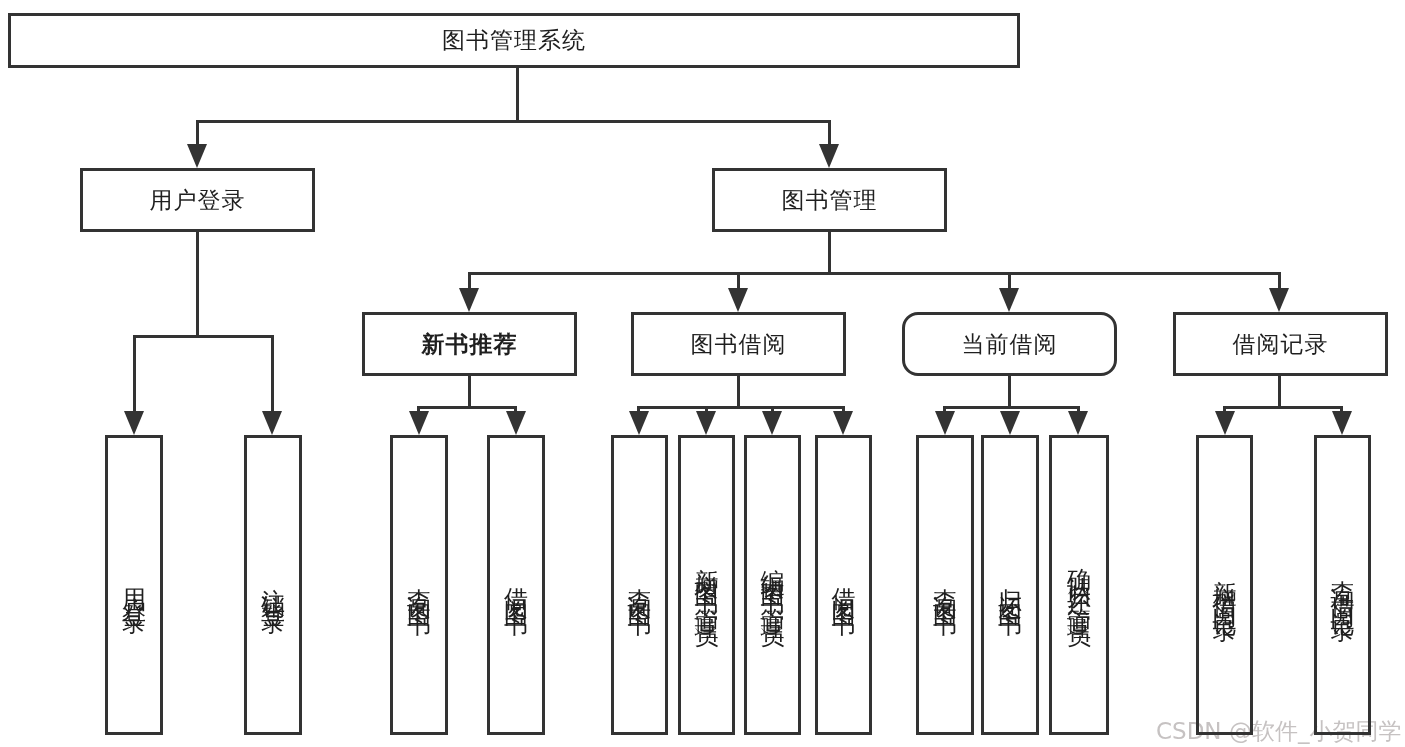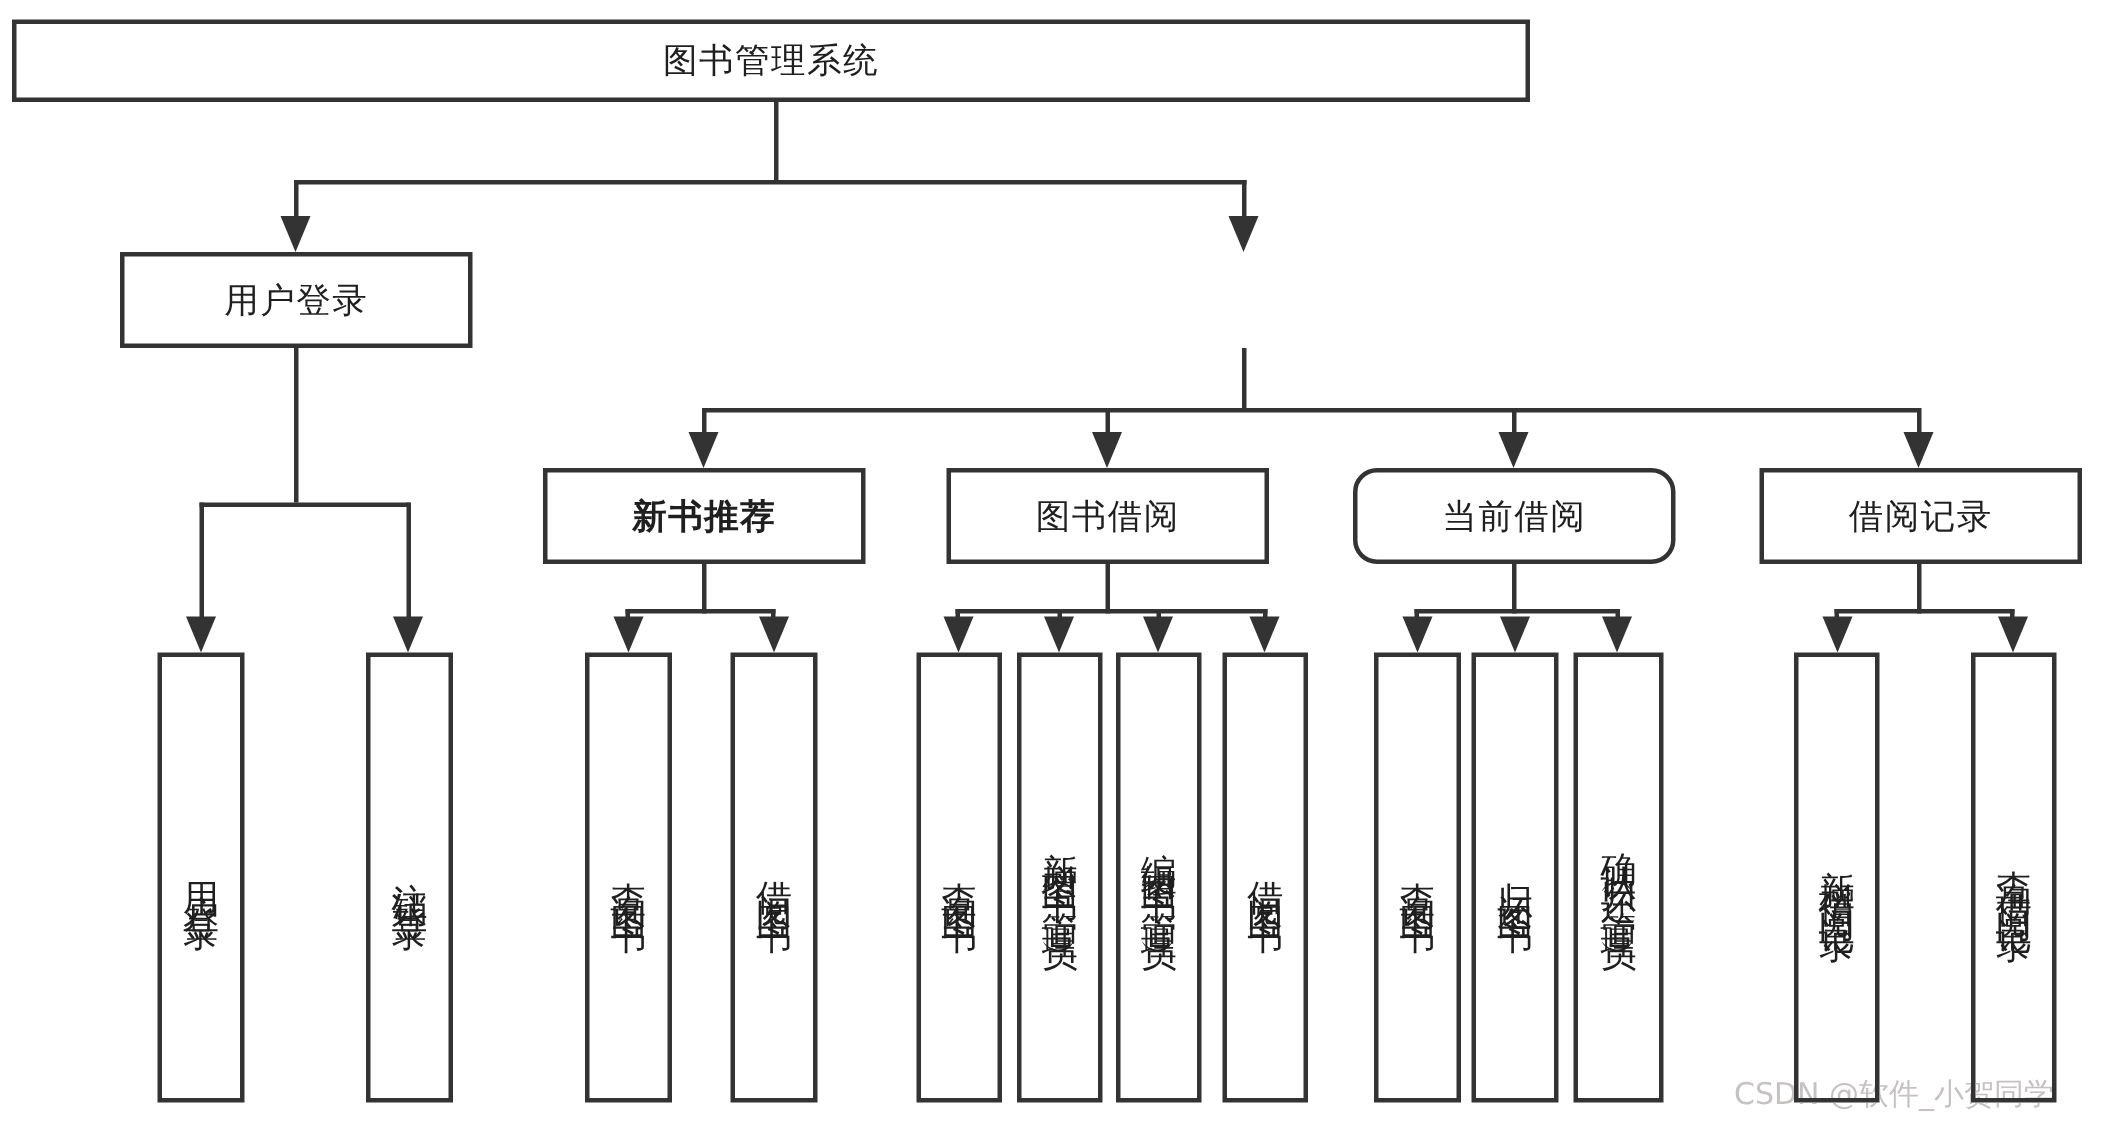--- a/index.html
+++ b/index.html
@@ -50,21 +50,21 @@
     position: absolute;
     width: 0; height: 0;
     border-left: 10px solid transparent;
     border-right: 10px solid transparent;
     border-top: 24px solid #333333;
   }
   .watermark {
     position: absolute;
     left: 1156px;
     top: 716px;
-    font-size: 20px;
+    font-size: 23px;
     color: #c6c2c2;
     mix-blend-mode: darken;
     white-space: nowrap;
     z-index: 10;
   }
 </style>
 </head>
 <body>
 
 <div class="canvas">
@@ -77,20 +77,23 @@
     <div class="vline" style="left:516px; top:68px; height:52px;"></div>
     <div class="hline" style="left:196px; top:120px; width:635px;"></div>
     <div class="vline" style="left:196px; top:120px; height:28px;"></div>
     <div class="vline" style="left:828px; top:120px; height:28px;"></div>
     <div class="arrow" style="left:187px; top:144px;"></div>
     <div class="arrow" style="left:819px; top:144px;"></div>
   </div>
 
   <div class="hbox" style="left:80px; top:168px; width:235px; height:64px;">
     <span>用户登录</span>
+  </div>
+  <div class="hbox" style="left:712px; top:168px; width:235px; height:64px;">
+    <span>图书管理</span>
   </div>
 
   <div>
     <div class="vline" style="left:196px; top:232px; height:103px;"></div>
     <div class="hline" style="left:133px; top:335px; width:140px;"></div>
     <div class="vline" style="left:133px; top:335px; height:78px;"></div>
     <div class="vline" style="left:271px; top:335px; height:78px;"></div>
     <div class="arrow" style="left:124px; top:411px;"></div>
     <div class="arrow" style="left:262px; top:411px;"></div>
   </div>

